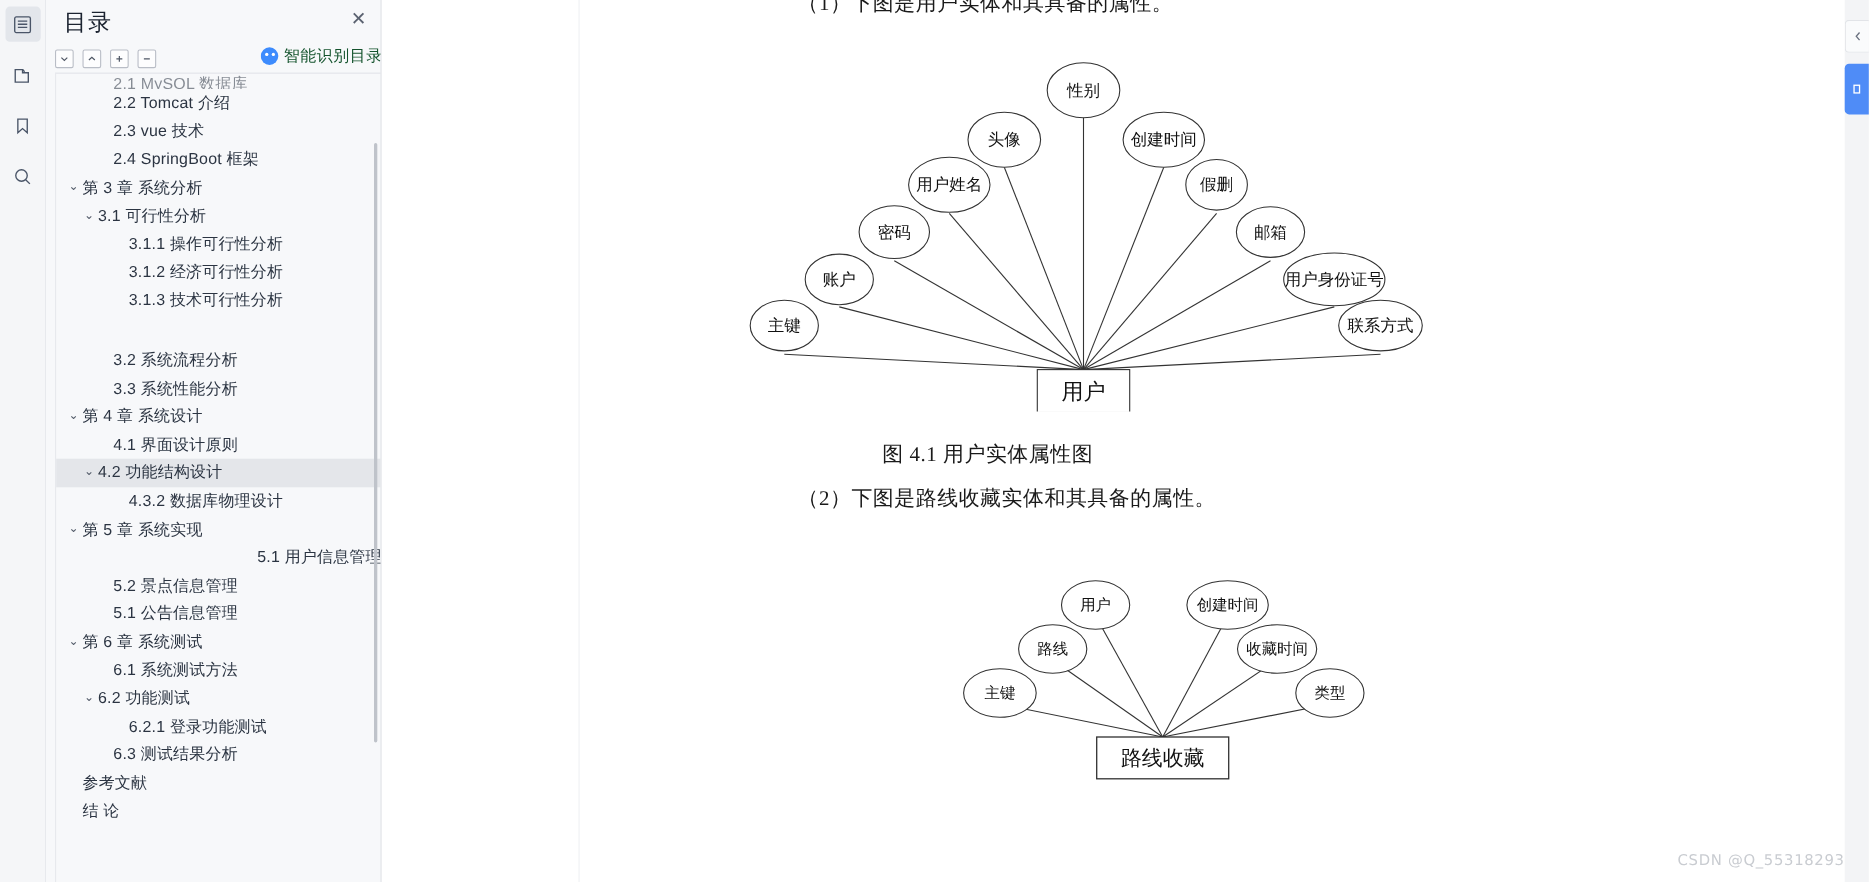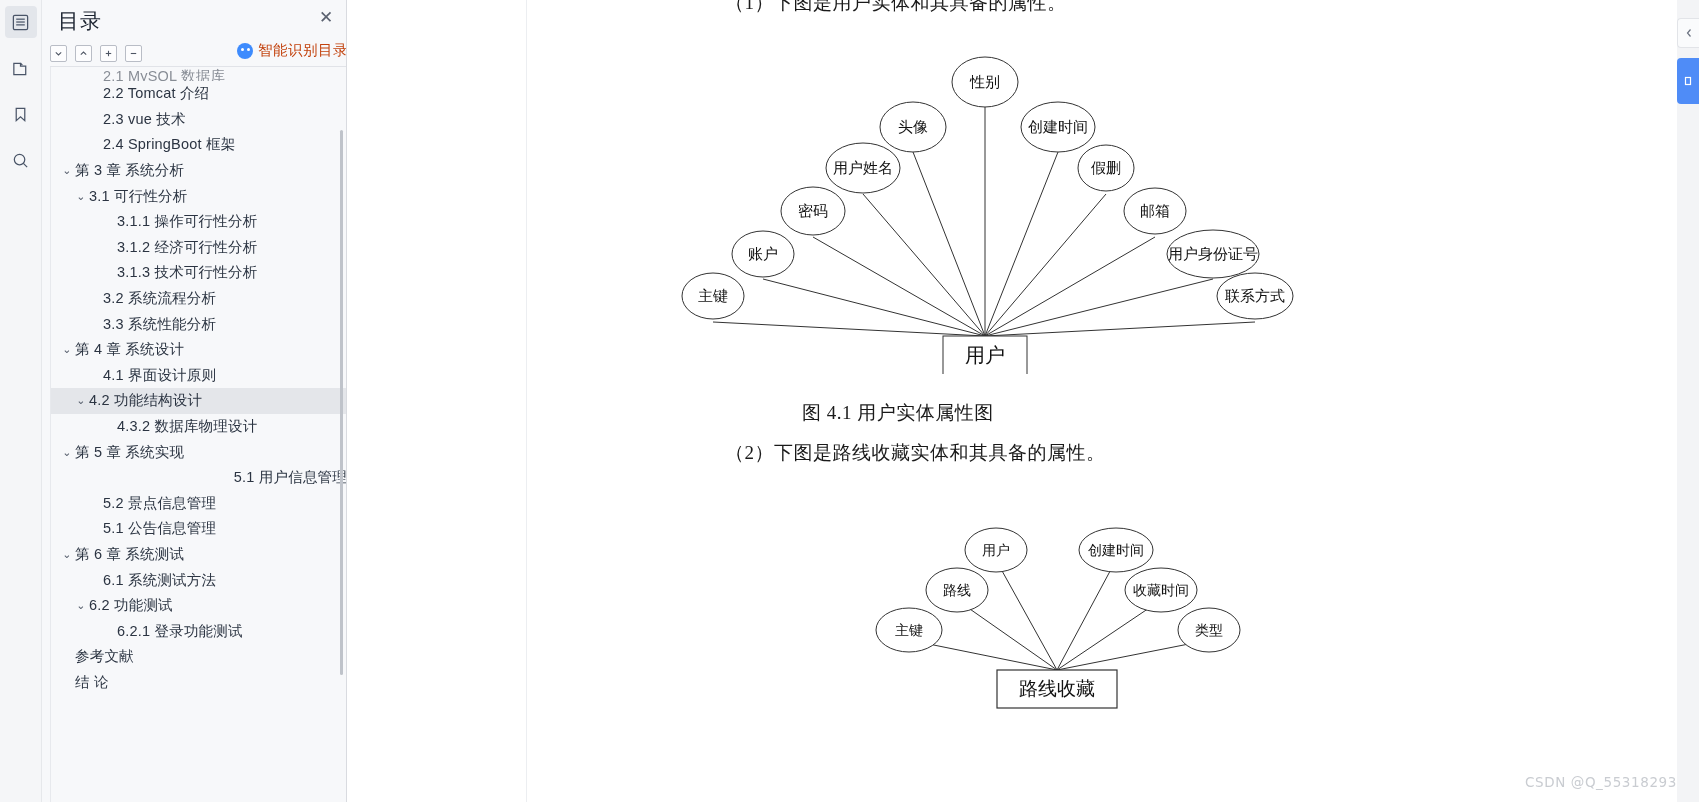--- a/index.html
+++ b/index.html
@@ -74,21 +74,21 @@
     width: 16px; height: 16px; border-radius: 50%;
     background: #3d8bfd; margin-right: 5px; flex: none;
     position: relative;
   }
   .ai-face::before, .ai-face::after {
     content: ""; position: absolute; top: 5px;
     width: 3px; height: 3px; border-radius: 50%; background: #fff;
   }
   .ai-face::before { left: 3.5px; }
   .ai-face::after { right: 3.5px; }
-  .ai-label { font-size: 14.5px; color: #c2410c; letter-spacing: .5px; }
+  .ai-label { font-size: 14.5px; color: #14532d; letter-spacing: .5px; }
 
   .divider { position: absolute; left: 8px; top: 66px; width: 297px; height: 1px; background: #e1e3e8; }
 
   .toc {
     position: absolute; left: 8px; top: 67px;
     width: 297px; height: 735px;
     overflow: hidden;
     border-left: 1px solid #e7e9ed;
   }
   .toc-item {
@@ -265,21 +265,21 @@
           <span class="toc-label">3.1.1 操作可行性分析</span>
         </div>
         <div class="toc-item" style="padding-left: 50px;">
           <span class="caret blank">⌄</span>
           <span class="toc-label">3.1.2 经济可行性分析</span>
         </div>
         <div class="toc-item" style="padding-left: 50px;">
           <span class="caret blank">⌄</span>
           <span class="toc-label">3.1.3 技术可行性分析</span>
         </div>
-        <div class="toc-item" style="padding-left: 36px;">
+        <div class="toc-item" style="padding-left: 36px; margin-top: 29px;">
           <span class="caret blank">⌄</span>
           <span class="toc-label">3.2 系统流程分析</span>
         </div>
         <div class="toc-item" style="padding-left: 36px;">
           <span class="caret blank">⌄</span>
           <span class="toc-label">3.3 系统性能分析</span>
         </div>
         <div class="toc-item" style="padding-left: 8px;">
           <span class="caret">⌄</span>
           <span class="toc-label">第 4 章  系统设计</span>
@@ -320,20 +320,24 @@
           <span class="caret blank">⌄</span>
           <span class="toc-label">6.1 系统测试方法</span>
         </div>
         <div class="toc-item" style="padding-left: 22px;">
           <span class="caret">⌄</span>
           <span class="toc-label">6.2 功能测试</span>
         </div>
         <div class="toc-item" style="padding-left: 50px;">
           <span class="caret blank">⌄</span>
           <span class="toc-label">6.2.1 登录功能测试</span>
+        </div>
+        <div class="toc-item" style="padding-left: 36px;">
+          <span class="caret blank">⌄</span>
+          <span class="toc-label">6.3 测试结果分析</span>
         </div>
         <div class="toc-item" style="padding-left: 8px;">
           <span class="caret blank">⌄</span>
           <span class="toc-label">参考文献</span>
         </div>
         <div class="toc-item" style="padding-left: 8px;">
           <span class="caret blank">⌄</span>
           <span class="toc-label">结  论</span>
         </div>
       </div>

